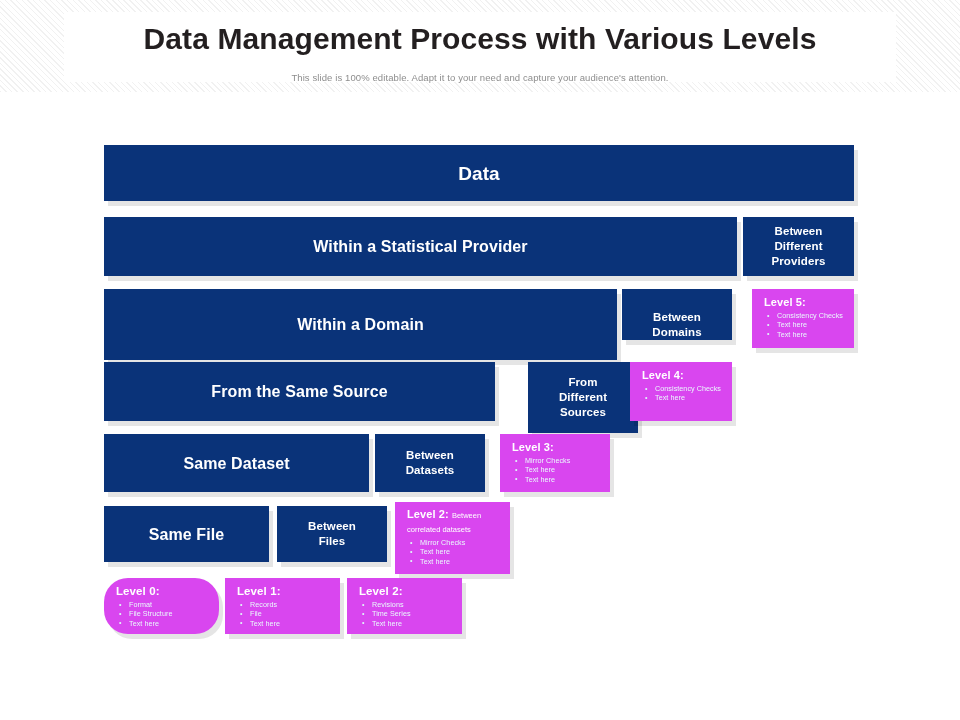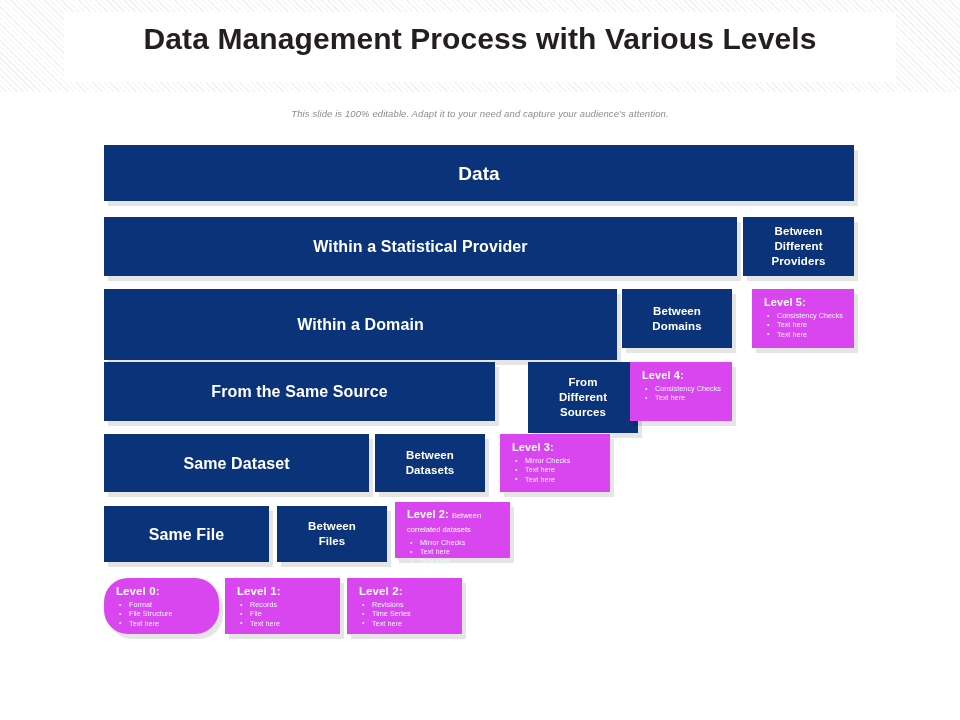--- a/index.html
+++ b/index.html
@@ -43,24 +43,22 @@
     color: #231f20;
     letter-spacing: 0.1px;
     line-height: 38px;
   }
   .subtitle {
     position: absolute;
     left: 0; top: 72px;
     width: 960px;
     text-align: center;
     font-size: 9.5px;
-    font-style: italic;
     color: #8d8d8d;
     letter-spacing: 0.1px;
-    margin-top: 36px;
   }
 
   
   .box {
     position: absolute;
     box-shadow: 4px 5px 0 0 rgba(0,0,0,0.10);
   }
   .box.blue {
     background: #0A3379;
     display: flex;
@@ -133,21 +131,21 @@
   <div class="box blue" style="left:104px; top:217px; width:633px; height:59px;">
     <span class="btxt">Within a Statistical Provider</span>
   </div>
   <div class="box blue sm" style="left:743px; top:217px; width:111px; height:59px;">
     <span class="btxt" style="max-width:92px; display:inline-block;">Between Different Providers</span>
   </div>
 
   <div class="box blue" style="left:104px; top:289px; width:513px; height:71px;">
     <span class="btxt">Within a Domain</span>
   </div>
-  <div class="box blue sm" style="left:622px; top:289px; width:110px; height:59px;">
+  <div class="box blue sm" style="left:622px; top:289px; width:110px; height:51px;align-items:flex-end;">
     <span class="btxt" style="max-width:78px; display:inline-block;">Between Domains</span>
   </div>
   <div class="box teal" style="left:752px; top:289px; width:102px; height:59px;">
     <div class="lvl-head">Level 5:</div>
     <ul class="lvl-list">
       <li>Consistency Checks</li>
       <li>Text here</li>
       <li>Text here</li>
     </ul>
   </div>
@@ -180,21 +178,21 @@
       <li>Text here</li>
     </ul>
   </div>
 
   <div class="box blue" style="left:104px; top:506px; width:165px; height:56px;">
     <span class="btxt">Same File</span>
   </div>
   <div class="box blue sm" style="left:277px; top:506px; width:110px; height:56px;">
     <span class="btxt" style="max-width:64px; display:inline-block;text-align:center;">Between Files</span>
   </div>
-  <div class="box teal" style="left:395px; top:502px; width:115px; height:56px; padding-top:6px;">
+  <div class="box teal" style="left:395px; top:502px; width:115px; height:72px; padding-top:6px;">
     <div class="lvl-head">
       <span>Level 2:</span>
       <span class="sub">Between correlated datasets</span>
     </div>
     <ul class="lvl-list">
       <li>Mirror Checks</li>
       <li>Text here</li>
       <li>Text here</li>
     </ul>
   </div>

